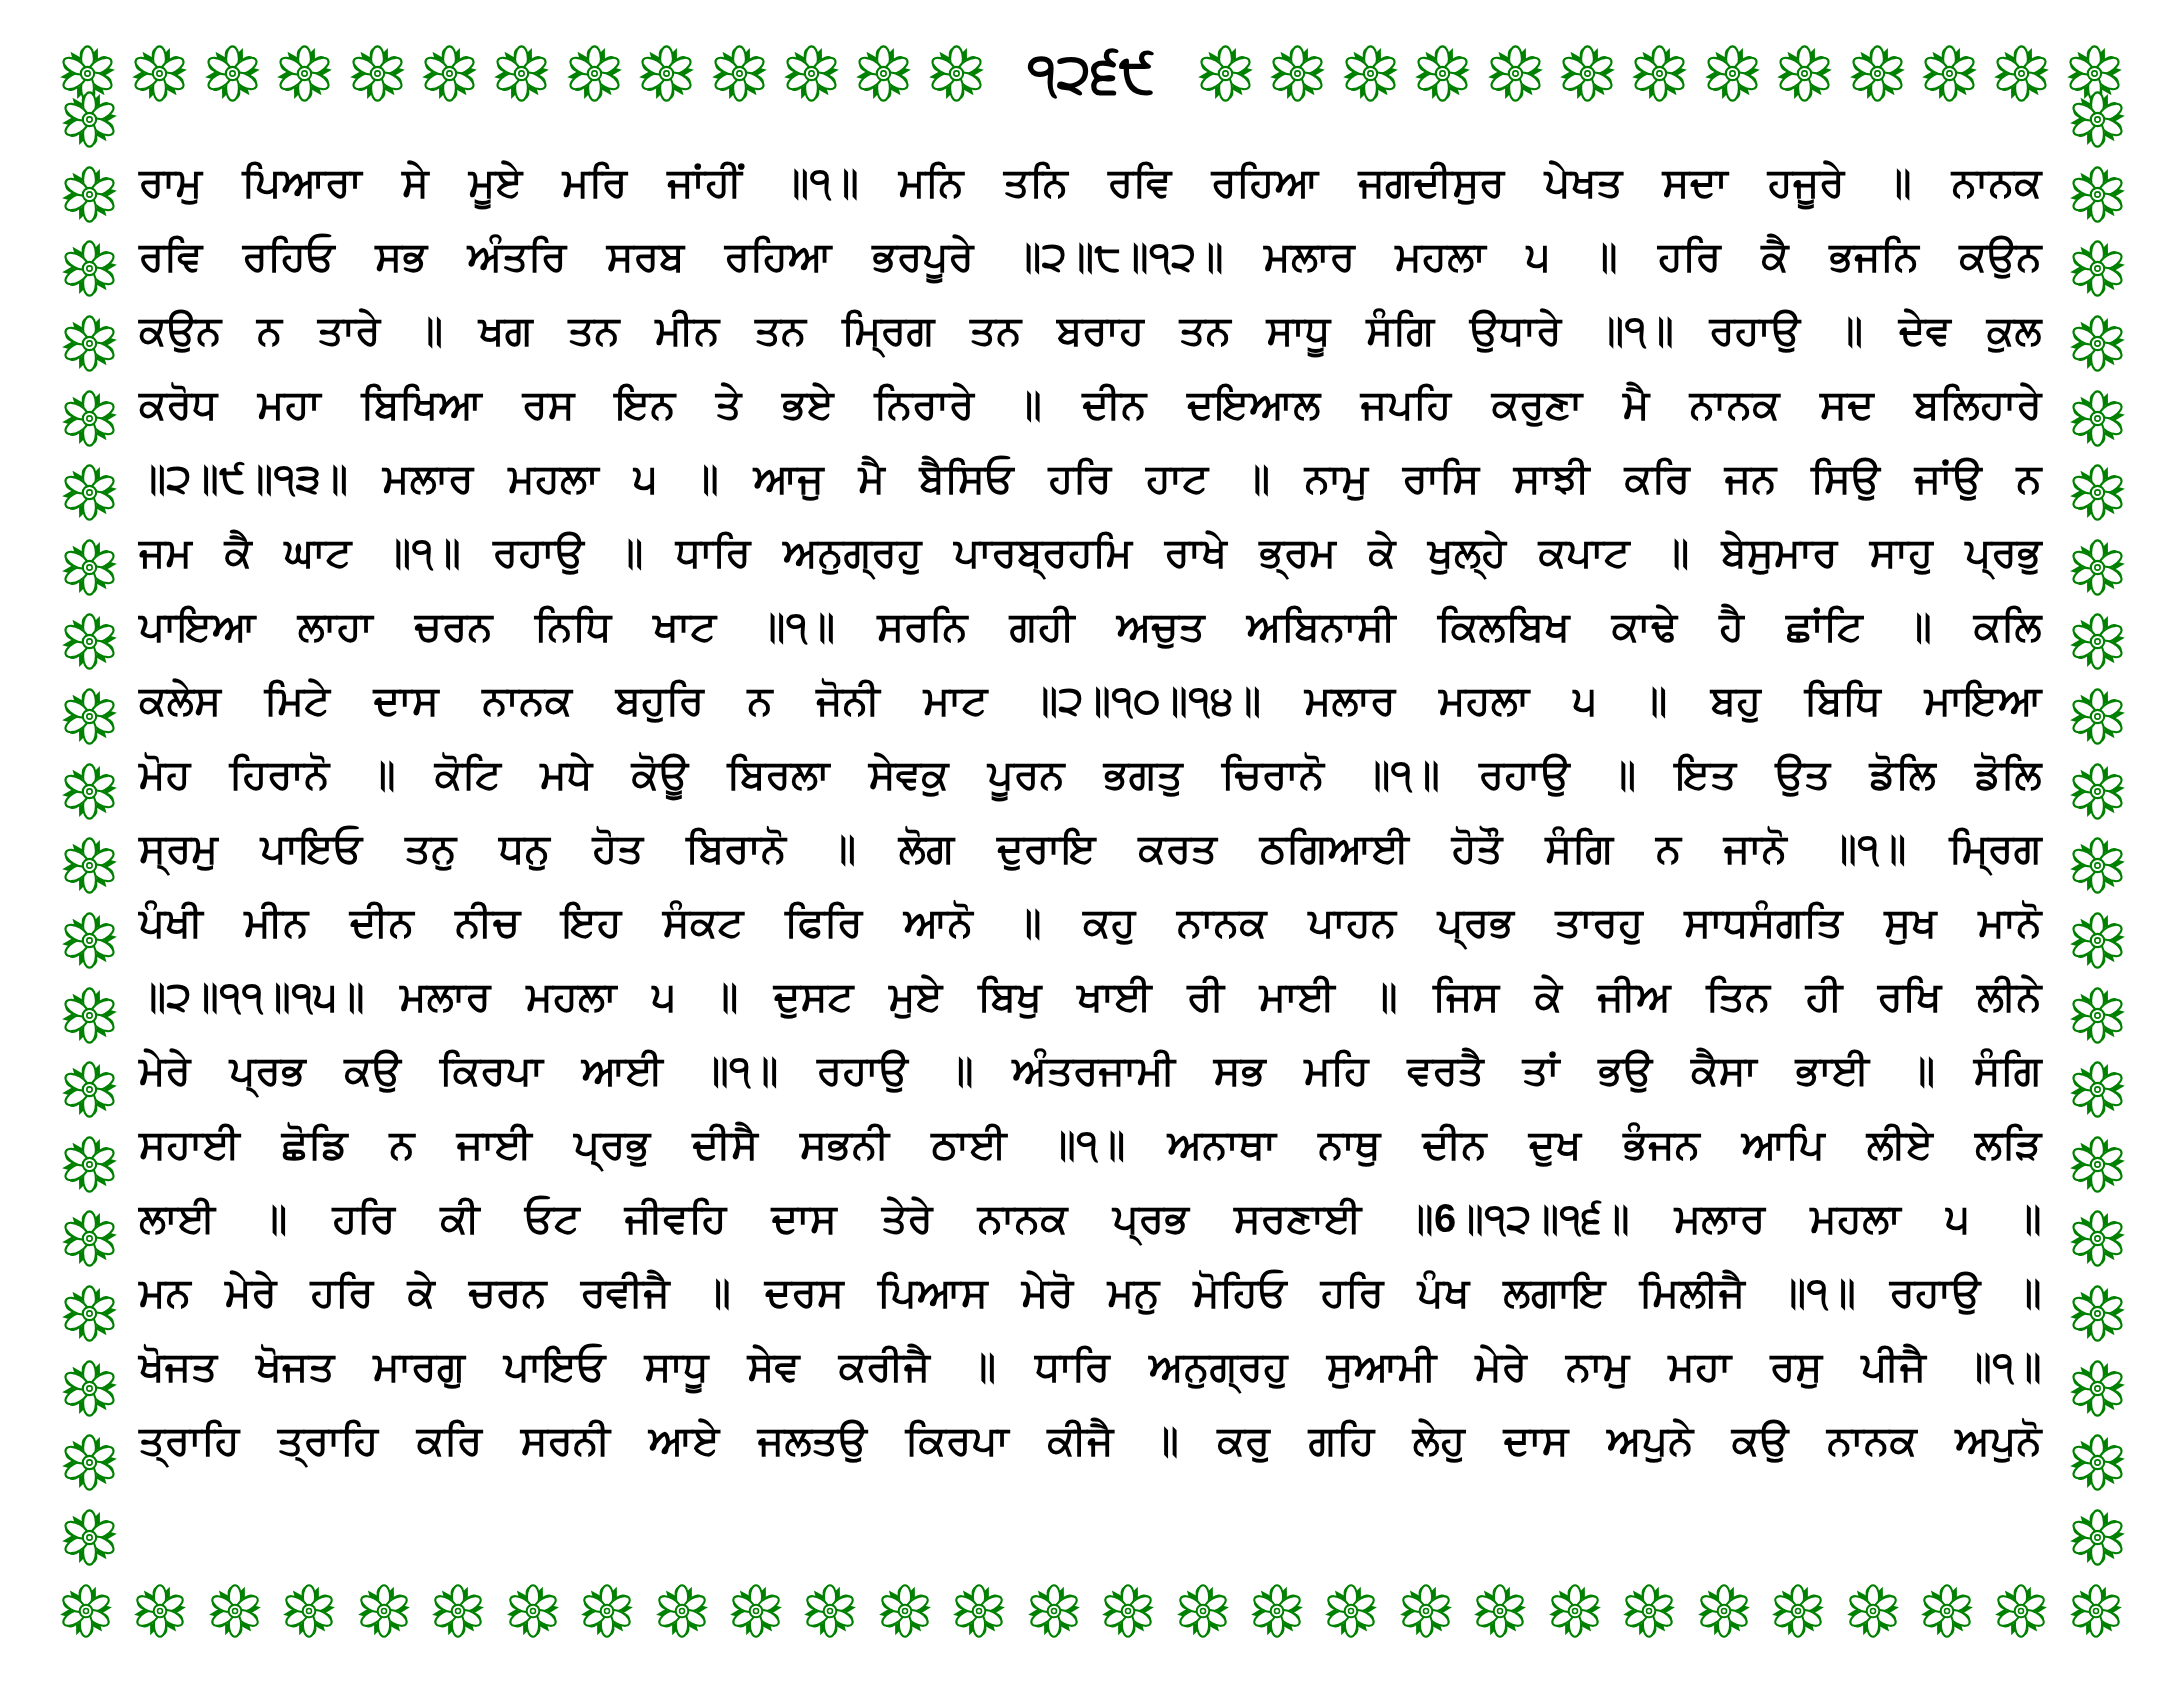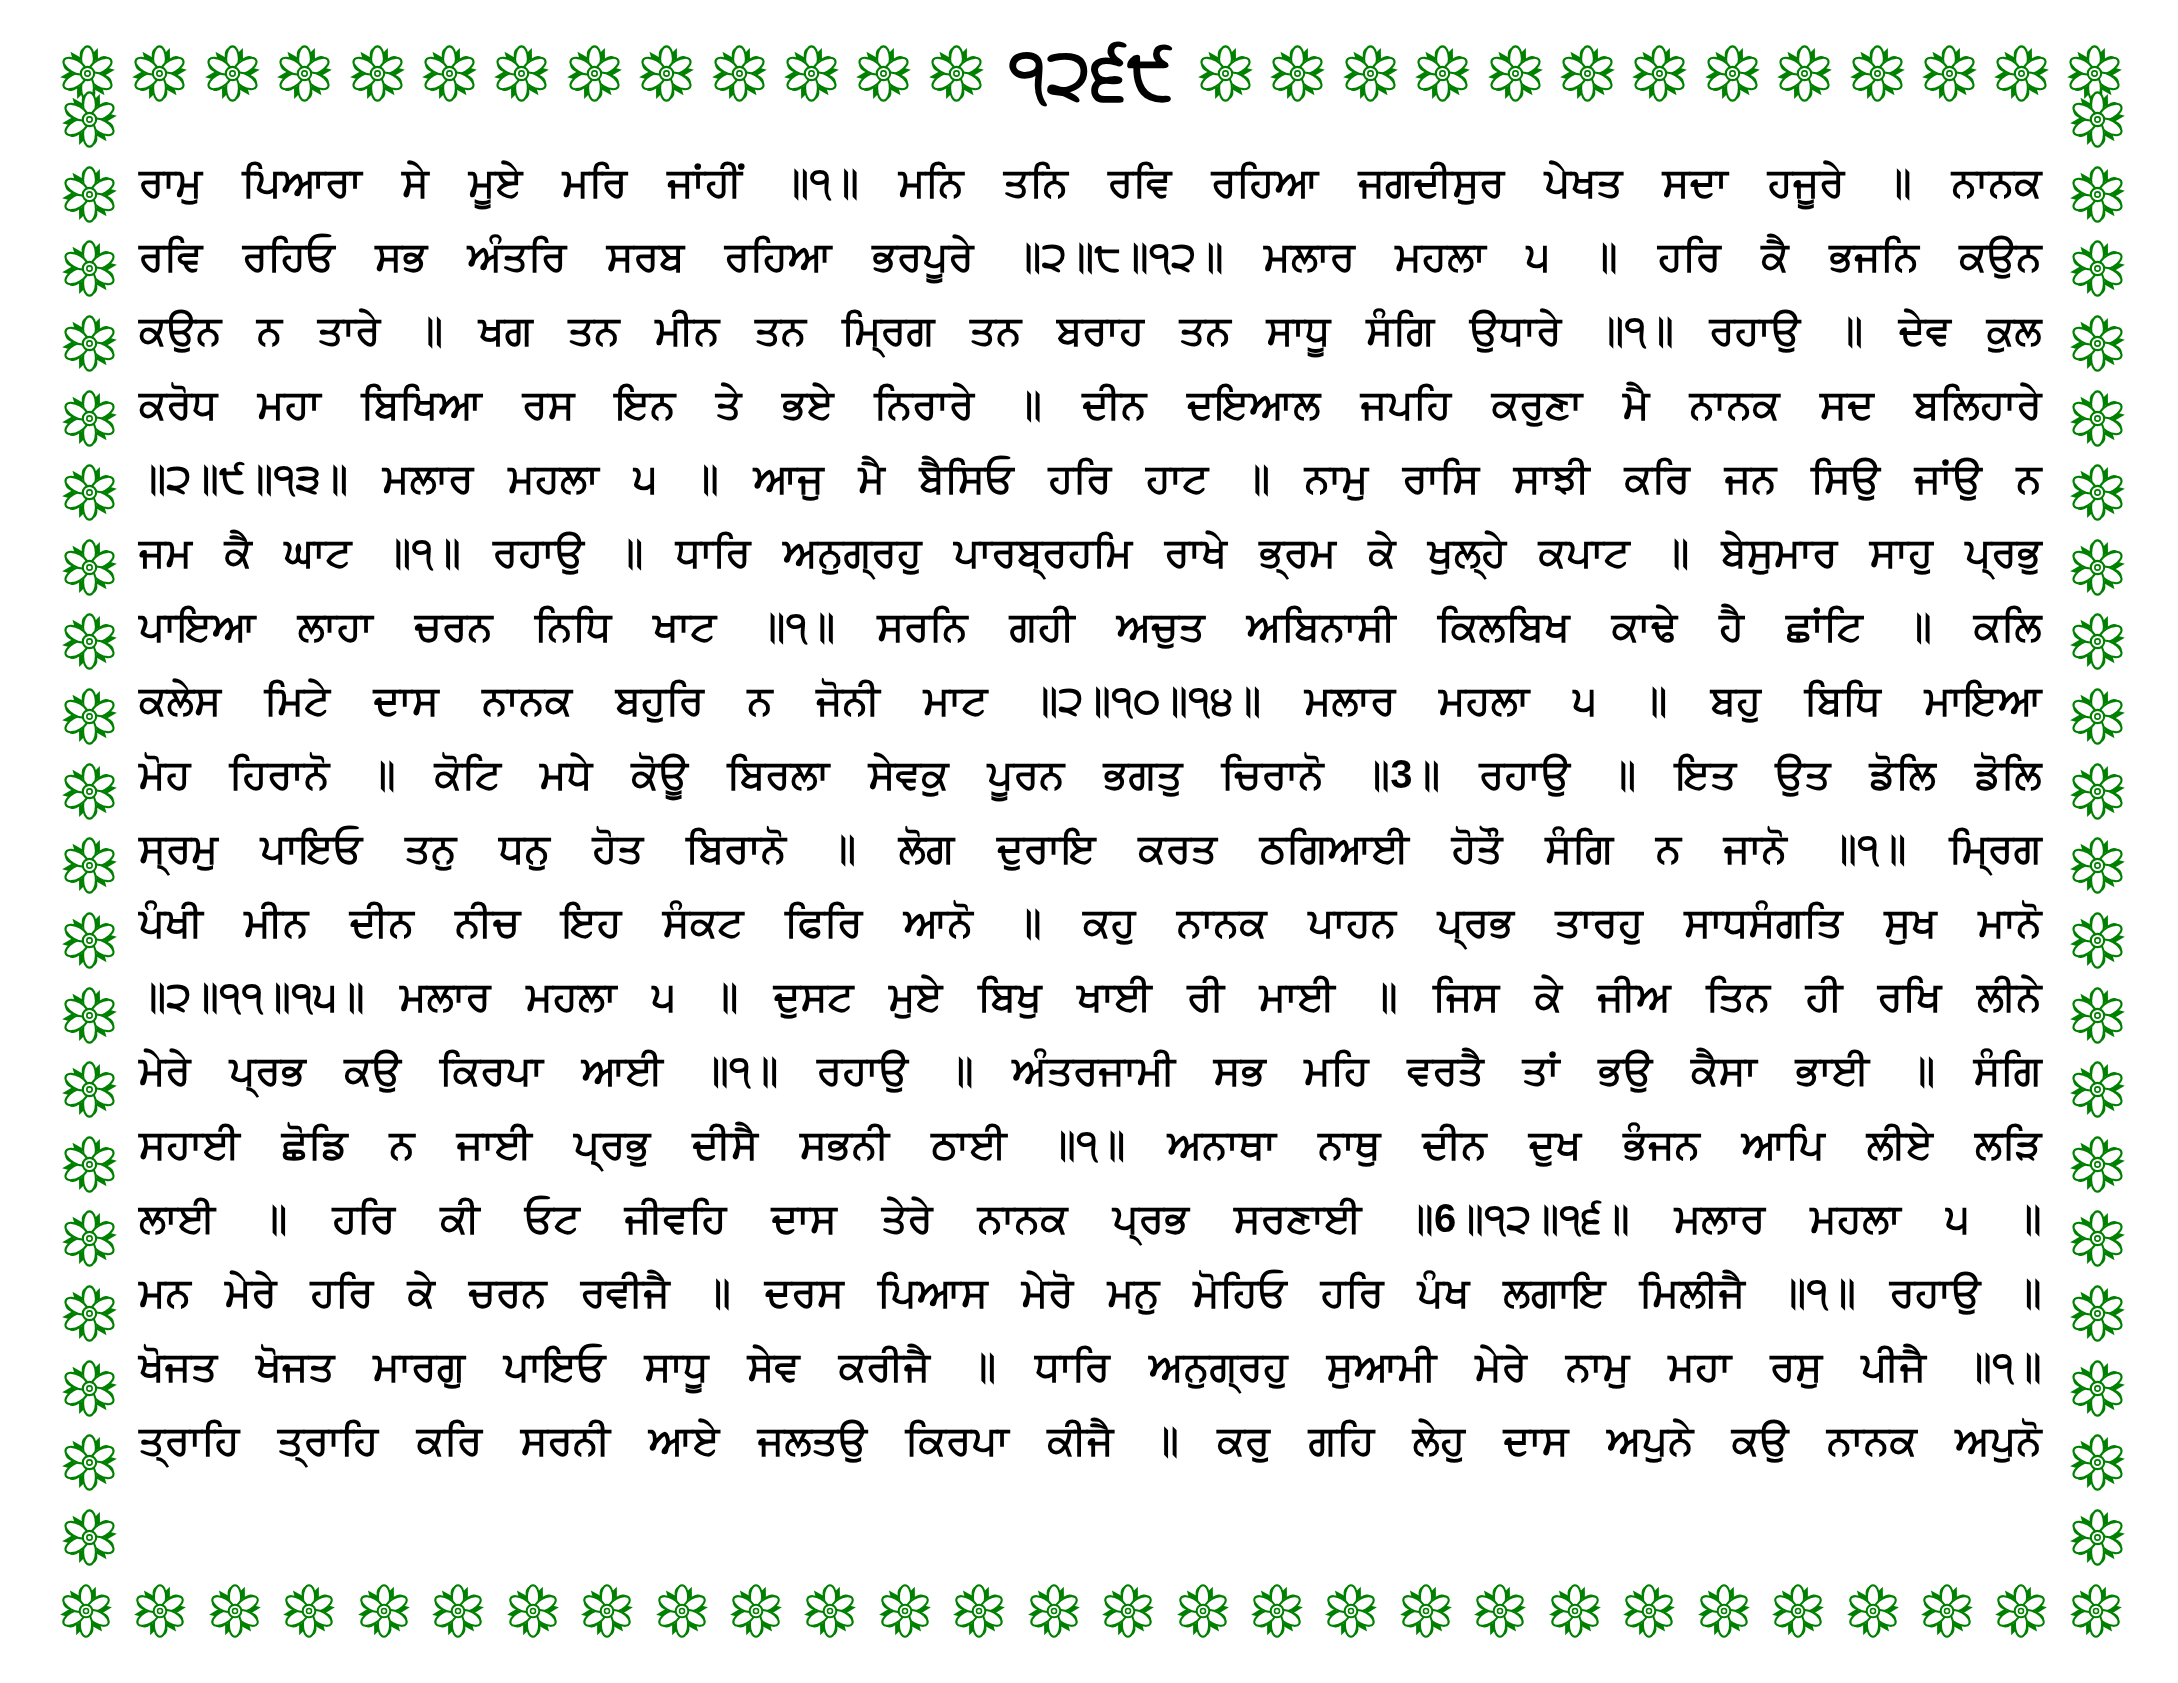--- a/index.html
+++ b/index.html
@@ -12,21 +12,21 @@
   }
   .flower{width:57px;height:57px;display:block;flex:0 0 auto;}
   .border-top{
     position:absolute;top:38px;left:59px;width:2064px;height:71px;
     display:flex;align-items:center;
   }
   .flower-row{display:flex;justify-content:space-between;align-items:center;}
   .row-seg{flex:0 0 926px;}
   .page-number{
     flex:1 1 auto;text-align:center;
-    font-size:71px;font-weight:bold;color:#000;
+    font-size:55px;font-weight:bold;color:#000;
     line-height:71px;white-space:nowrap;
   }
   .border-col{
     position:absolute;top:91px;height:1475px;width:57px;
     display:flex;flex-direction:column;justify-content:space-between;align-items:center;
   }
   .border-col.left{left:61px;}
   .border-col.right{right:52px;}
   .border-bottom{
     position:absolute;bottom:40px;left:59px;width:2064px;height:65px;
@@ -298,21 +298,21 @@
 
   <div class="text-block" id="text-block">
       <div class="text-line">ਰਾਮੁ ਪਿਆਰਾ ਸੇ ਮੂਏ ਮਰਿ ਜਾਂਹੀਂ ॥੧॥ ਮਨਿ ਤਨਿ ਰਵਿ ਰਹਿਆ ਜਗਦੀਸੁਰ ਪੇਖਤ ਸਦਾ ਹਜੂਰੇ ॥ ਨਾਨਕ</div>
       <div class="text-line">ਰਵਿ ਰਹਿਓ ਸਭ ਅੰਤਰਿ ਸਰਬ ਰਹਿਆ ਭਰਪੂਰੇ ॥੨॥੮॥੧੨॥ ਮਲਾਰ ਮਹਲਾ ੫ ॥ ਹਰਿ ਕੈ ਭਜਨਿ ਕਉਨ</div>
       <div class="text-line">ਕਉਨ ਨ ਤਾਰੇ ॥ ਖਗ ਤਨ ਮੀਨ ਤਨ ਮ੍ਰਿਗ ਤਨ ਬਰਾਹ ਤਨ ਸਾਧੂ ਸੰਗਿ ਉਧਾਰੇ ॥੧॥ ਰਹਾਉ ॥ ਦੇਵ ਕੁਲ</div>
       <div class="text-line">ਕਰੋਧ ਮਹਾ ਬਿਖਿਆ ਰਸ ਇਨ ਤੇ ਭਏ ਨਿਰਾਰੇ ॥ ਦੀਨ ਦਇਆਲ ਜਪਹਿ ਕਰੁਣਾ ਮੈ ਨਾਨਕ ਸਦ ਬਲਿਹਾਰੇ</div>
       <div class="text-line">॥੨॥੯॥੧੩॥ ਮਲਾਰ ਮਹਲਾ ੫ ॥ ਆਜੁ ਮੈ ਬੈਸਿਓ ਹਰਿ ਹਾਟ ॥ ਨਾਮੁ ਰਾਸਿ ਸਾਝੀ ਕਰਿ ਜਨ ਸਿਉ ਜਾਂਉ ਨ</div>
       <div class="text-line">ਜਮ ਕੈ ਘਾਟ ॥੧॥ ਰਹਾਉ ॥ ਧਾਰਿ ਅਨੁਗ੍ਰਹੁ ਪਾਰਬ੍ਰਹਮਿ ਰਾਖੇ ਭ੍ਰਮ ਕੇ ਖੁਲ੍ਹੇ ਕਪਾਟ ॥ ਬੇਸੁਮਾਰ ਸਾਹੁ ਪ੍ਰਭੁ</div>
       <div class="text-line">ਪਾਇਆ ਲਾਹਾ ਚਰਨ ਨਿਧਿ ਖਾਟ ॥੧॥ ਸਰਨਿ ਗਹੀ ਅਚੁਤ ਅਬਿਨਾਸੀ ਕਿਲਬਿਖ ਕਾਢੇ ਹੈ ਛਾਂਟਿ ॥ ਕਲਿ</div>
       <div class="text-line">ਕਲੇਸ ਮਿਟੇ ਦਾਸ ਨਾਨਕ ਬਹੁਰਿ ਨ ਜੋਨੀ ਮਾਟ ॥੨॥੧੦॥੧੪॥ ਮਲਾਰ ਮਹਲਾ ੫ ॥ ਬਹੁ ਬਿਧਿ ਮਾਇਆ</div>
-      <div class="text-line">ਮੋਹ ਹਿਰਾਨੋ ॥ ਕੋਟਿ ਮਧੇ ਕੋਊ ਬਿਰਲਾ ਸੇਵਕੁ ਪੂਰਨ ਭਗਤੁ ਚਿਰਾਨੋ ॥3॥ ਰਹਾਉ ॥ ਇਤ ਉਤ ਡੋਲਿ ਡੋਲਿ</div>
+      <div class="text-line">ਮੋਹ ਹਿਰਾਨੋ ॥ ਕੋਟਿ ਮਧੇ ਕੋਊ ਬਿਰਲਾ ਸੇਵਕੁ ਪੂਰਨ ਭਗਤੁ ਚਿਰਾਨੋ ॥੧॥ ਰਹਾਉ ॥ ਇਤ ਉਤ ਡੋਲਿ ਡੋਲਿ</div>
       <div class="text-line">ਸ੍ਰਮੁ ਪਾਇਓ ਤਨੁ ਧਨੁ ਹੋਤ ਬਿਰਾਨੋ ॥ ਲੋਗ ਦੁਰਾਇ ਕਰਤ ਠਗਿਆਈ ਹੋਤੌ ਸੰਗਿ ਨ ਜਾਨੋ ॥੧॥ ਮ੍ਰਿਗ</div>
       <div class="text-line">ਪੰਖੀ ਮੀਨ ਦੀਨ ਨੀਚ ਇਹ ਸੰਕਟ ਫਿਰਿ ਆਨੋ ॥ ਕਹੁ ਨਾਨਕ ਪਾਹਨ ਪ੍ਰਭ ਤਾਰਹੁ ਸਾਧਸੰਗਤਿ ਸੁਖ ਮਾਨੋ</div>
       <div class="text-line">॥੨॥੧੧॥੧੫॥ ਮਲਾਰ ਮਹਲਾ ੫ ॥ ਦੁਸਟ ਮੁਏ ਬਿਖੁ ਖਾਈ ਰੀ ਮਾਈ ॥ ਜਿਸ ਕੇ ਜੀਅ ਤਿਨ ਹੀ ਰਖਿ ਲੀਨੇ</div>
       <div class="text-line">ਮੇਰੇ ਪ੍ਰਭ ਕਉ ਕਿਰਪਾ ਆਈ ॥੧॥ ਰਹਾਉ ॥ ਅੰਤਰਜਾਮੀ ਸਭ ਮਹਿ ਵਰਤੈ ਤਾਂ ਭਉ ਕੈਸਾ ਭਾਈ ॥ ਸੰਗਿ</div>
       <div class="text-line">ਸਹਾਈ ਛੋਡਿ ਨ ਜਾਈ ਪ੍ਰਭੁ ਦੀਸੈ ਸਭਨੀ ਠਾਈ ॥੧॥ ਅਨਾਥਾ ਨਾਥੁ ਦੀਨ ਦੁਖ ਭੰਜਨ ਆਪਿ ਲੀਏ ਲੜਿ</div>
       <div class="text-line">ਲਾਈ ॥ ਹਰਿ ਕੀ ਓਟ ਜੀਵਹਿ ਦਾਸ ਤੇਰੇ ਨਾਨਕ ਪ੍ਰਭ ਸਰਣਾਈ ॥6॥੧੨॥੧੬॥ ਮਲਾਰ ਮਹਲਾ ੫ ॥</div>
       <div class="text-line">ਮਨ ਮੇਰੇ ਹਰਿ ਕੇ ਚਰਨ ਰਵੀਜੈ ॥ ਦਰਸ ਪਿਆਸ ਮੇਰੋ ਮਨੁ ਮੋਹਿਓ ਹਰਿ ਪੰਖ ਲਗਾਇ ਮਿਲੀਜੈ ॥੧॥ ਰਹਾਉ ॥</div>
       <div class="text-line">ਖੋਜਤ ਖੋਜਤ ਮਾਰਗੁ ਪਾਇਓ ਸਾਧੂ ਸੇਵ ਕਰੀਜੈ ॥ ਧਾਰਿ ਅਨੁਗ੍ਰਹੁ ਸੁਆਮੀ ਮੇਰੇ ਨਾਮੁ ਮਹਾ ਰਸੁ ਪੀਜੈ ॥੧॥</div>
       <div class="text-line">ਤ੍ਰਾਹਿ ਤ੍ਰਾਹਿ ਕਰਿ ਸਰਨੀ ਆਏ ਜਲਤਉ ਕਿਰਪਾ ਕੀਜੈ ॥ ਕਰੁ ਗਹਿ ਲੇਹੁ ਦਾਸ ਅਪੁਨੇ ਕਉ ਨਾਨਕ ਅਪੁਨੋ</div>
     </div>

